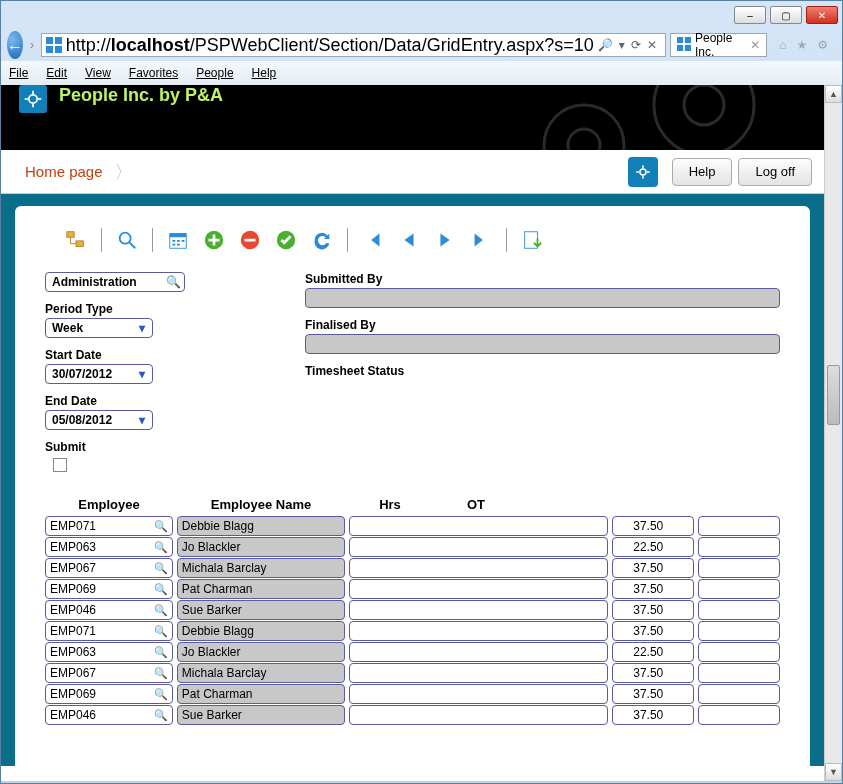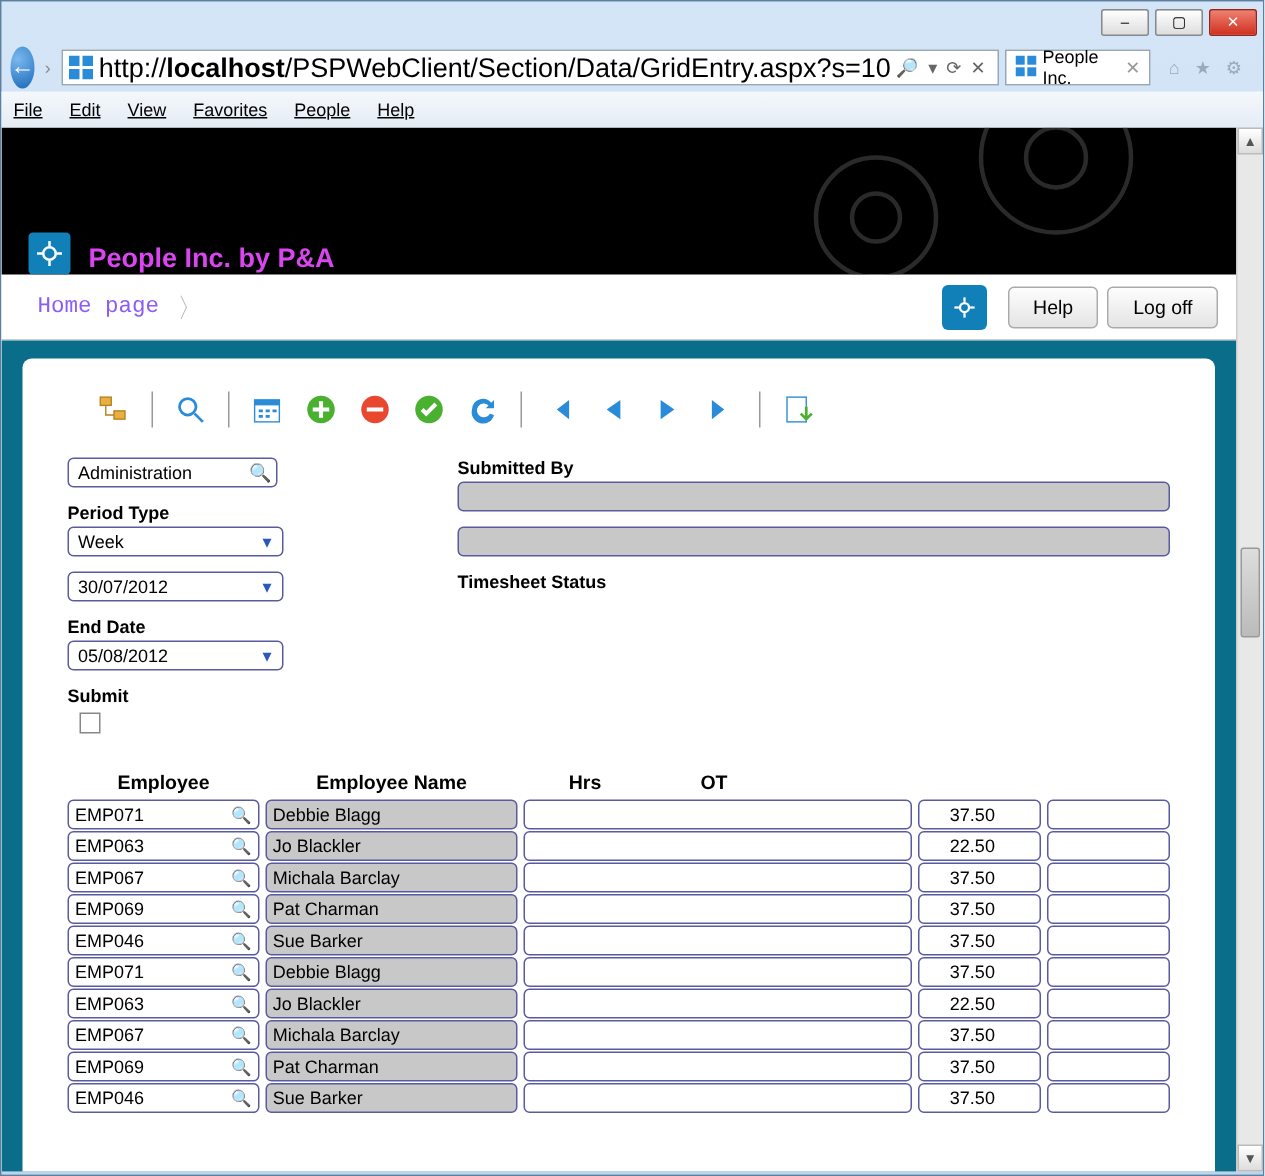--- a/index.html
+++ b/index.html
@@ -31,28 +31,28 @@
 .menubar .u { text-decoration: underline; }
 
 
 .app-area { display: flex; height: calc(100% - 28px - 32px - 24px - 2px); }
 .content { flex: 1; background: #fff; overflow: hidden; }
 .vscroll { width: 18px; background: #e8e8e8; border-left: 1px solid #ccc; position: relative; }
 .vscroll .arrow { height: 18px; background: linear-gradient(#fff,#ddd); border: 1px solid #bbb; display:flex; align-items:center; justify-content:center; font-size:9px; color:#555; }
 .vscroll .thumb { position: absolute; top: 280px; left: 2px; right: 2px; height: 60px; background: linear-gradient(#ddd,#bbb); border:1px solid #999; border-radius:2px; }
 
 
-.banner { height: 98px; background: #000; color: #d946ef; display: flex; align-items: flex-end; padding-left: 18px; position: relative; overflow: hidden; }
+.banner { height: 65px; background: #000; color: #bef264; display: flex; align-items: flex-start; padding-left: 18px; position: relative; overflow: hidden; }
 .banner .logo { width: 28px; height: 28px; background: #1180b8; margin-right: 12px; display:flex; align-items:center; justify-content:center; border-radius:3px; }
 .banner .title { font-size: 18px; font-weight: bold; }
 .banner .gears { position: absolute; right: 0; top: -20px; opacity: 0.5; }
 
 
 .crumbbar { height: 44px; background: #fff; border-bottom: 1px solid #ccc; display: flex; align-items: center; padding: 0 12px; }
-.crumb { color: #8b5cf6; font-size: 15px; padding: 0 12px; cursor: pointer; font-family: Liberation Mono, monospace; }
+.crumb { color: #c2410c; font-size: 15px; padding: 0 12px; cursor: pointer; }
 .crumb-sep { color: #bbb; font-size: 18px; }
 .crumbbar .spacer { flex: 1; }
 .gearbtn { width: 30px; height: 30px; background: #1180b8; border-radius: 4px; display:flex; align-items:center; justify-content:center; color:#fff; cursor:pointer; margin-right:8px; }
 .btn { height: 28px; padding: 0 16px; background: linear-gradient(#fdfdfd,#e4e4e4); border: 1px solid #aaa; border-radius: 4px; cursor: pointer; margin-left: 6px; font-size: 13px; }
 
 
 .tealframe { background: #0a6e8a; padding: 12px 0 0 0; height: calc(100% - 80px - 44px); }
 .panel { background: #fff; margin: 0 14px; border-radius: 6px 6px 0 0; padding: 18px 30px; height: 100%; overflow: hidden; }
 
 
@@ -60,26 +60,26 @@
 .tbar .sep { width: 1px; height: 24px; background: #999; }
 .ticon { width: 22px; height: 22px; display: flex; align-items: center; justify-content: center; cursor: pointer; }
 .ticon svg { width: 22px; height: 22px; }
 
 
 .formrow { display: flex; gap: 60px; }
 .leftcol { width: 200px; }
 .rightcol { flex: 1; }
 .field { margin-bottom: 10px; }
 .field label { display: block; font-weight: bold; font-size: 12px; margin-bottom: 2px; }
-.inputbox { height: 20px; border: 1px solid #5a5aa0; border-radius: 4px; background: #fff; display: flex; align-items: center; padding: 0 2px 0 6px; font-size: 12px; }
+.inputbox { height: 20px; border: 1px solid #5a5aa0; border-radius: 4px; background: #fff; display: flex; align-items: center; padding: 0 2px 0 6px; font-size: 12px; font-weight: bold; }
 .inputbox.ro { background: #c8c8c8; }
 .inputbox .val { flex: 1; white-space: nowrap; overflow: hidden; }
 .inputbox .pick { width: 16px; height: 16px; display:flex; align-items:center; justify-content:center; cursor:pointer; color:#2a5ab8; }
 .leftcol .inputbox { width: 140px; }
-.leftcol .inputbox.narrow { width: 144px; }
+.leftcol .inputbox.narrow { width: 108px; }
 .rightcol .inputbox { width: 100%; }
 .chk { width: 14px; height: 14px; border: 1px solid #888; display:inline-block; margin-left: 8px; margin-top: 2px; }
 
 
 .grid { margin-top: 12px; }
 .gridhdr { display: flex; font-weight: bold; font-size: 13px; text-align: center; padding-bottom: 4px; }
 .gridrow { display: flex; margin-bottom: 1px; }
 .c-emp { width: 128px; margin-right: 4px; }
 .c-name { width: 168px; margin-right: 4px; }
 .c-notes { width: 260px; margin-right: 4px; }
@@ -290,20 +290,21 @@
                 </div>
               </div>
               <div class="field">
                 <label>Period Type</label>
                 <div class="inputbox narrow">
                   <span class="val">Week</span>
                   <span class="pick">▾</span>
                 </div>
               </div>
               <div class="field">
+                <label>Start Date</label>
                 <div class="inputbox narrow">
                   <span class="val">30/07/2012</span>
                   <span class="pick">▾</span>
                 </div>
               </div>
               <div class="field">
                 <label>End Date</label>
                 <div class="inputbox narrow">
                   <span class="val">05/08/2012</span>
                   <span class="pick">▾</span>
@@ -315,20 +316,21 @@
               </div>
             </div>
             <div class="rightcol">
               <div class="field">
                 <label>Submitted By</label>
                 <div class="inputbox ro">
                   <span class="val"></span>
                 </div>
               </div>
               <div class="field">
+                <label>Finalised By</label>
                 <div class="inputbox ro">
                   <span class="val"></span>
                 </div>
               </div>
               <div class="field">
                 <label>Timesheet Status</label>
               </div>
             </div>
           </div>
 

